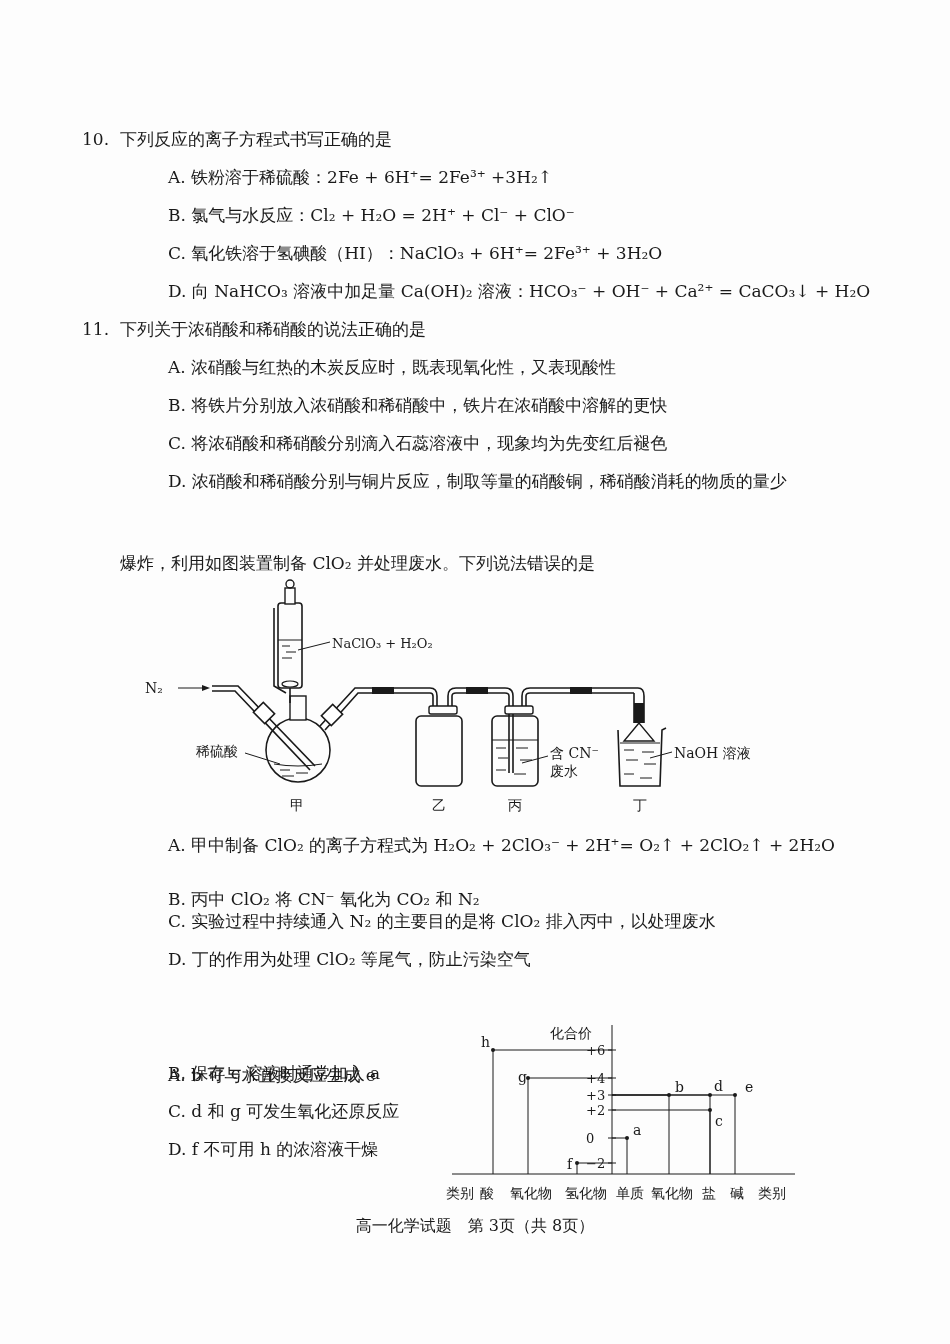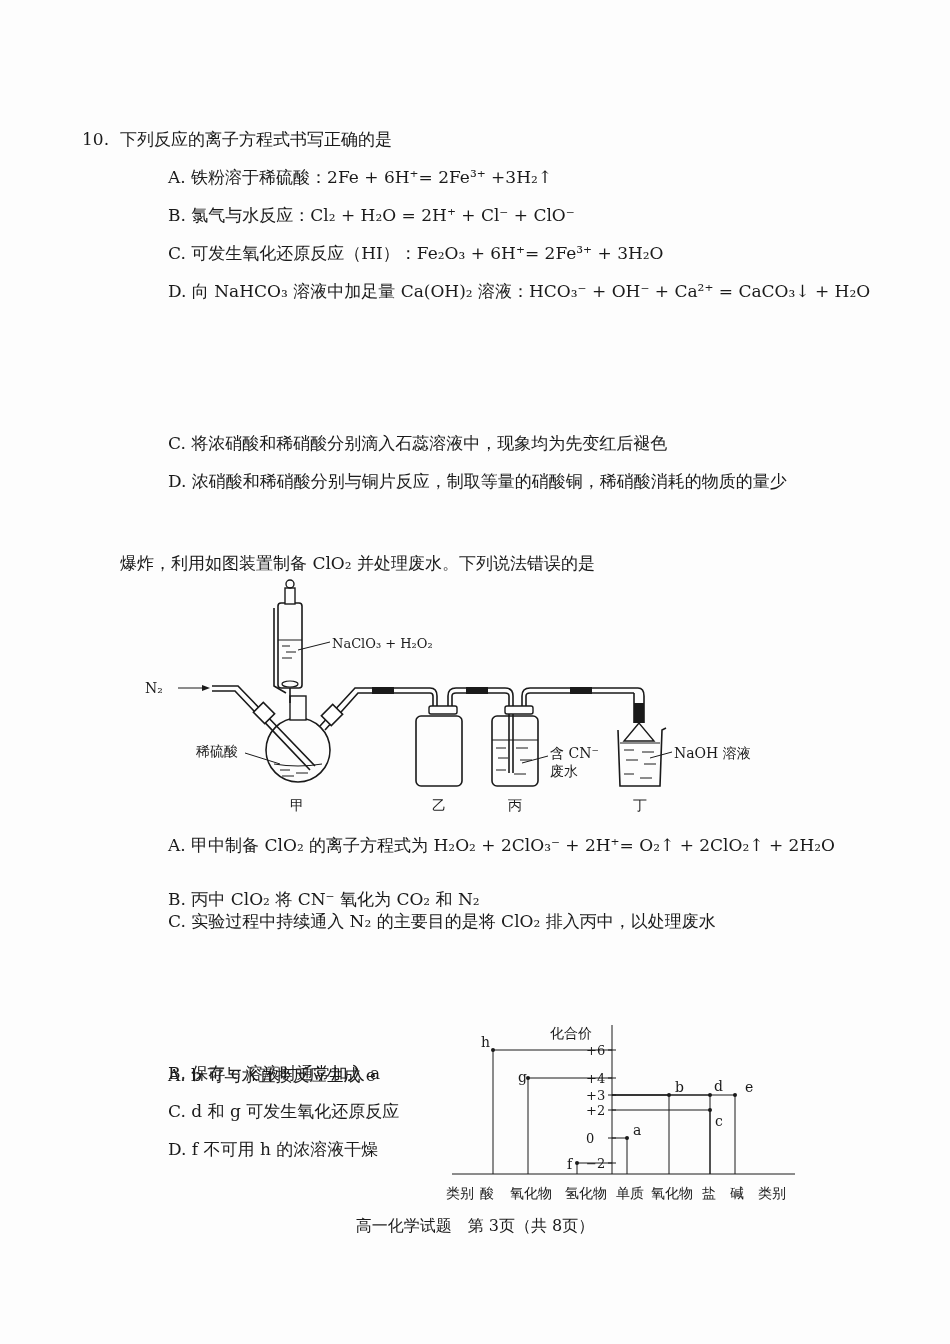--- a/index.html
+++ b/index.html
@@ -18,23 +18,28 @@
 </head>
 <body>
 
 <div class="page">
 
   <div class="line q" style="top:128px">
     <span class="qnum">10.</span><span>下列反应的离子方程式书写正确的是</span>
   </div>
   <div class="line opt" style="top:166px"><span>A.</span> <span>铁粉溶于稀硫酸：2Fe + 6H⁺= 2Fe³⁺ +3H₂↑</span></div>
   <div class="line opt" style="top:204px"><span>B.</span> <span>氯气与水反应：Cl₂ + H₂O = 2H⁺ + Cl⁻ + ClO⁻</span></div>
-  <div class="line opt" style="top:242px"><span>C.</span> <span>可发生氧化还原反应（HI）：Fe₂O₃ + 6H⁺= 2Fe³⁺ + 3H₂O</span></div>
+  <div class="line opt" style="top:242px"><span>C.</span> <span>氧化铁溶于氢碘酸（HI）：NaClO₃ + 6H⁺= 2Fe³⁺ + 3H₂O</span></div>
   <div class="line opt" style="top:280px"><span>D.</span> <span>向 NaHCO₃ 溶液中加足量 Ca(OH)₂ 溶液：HCO₃⁻ + OH⁻ + Ca²⁺ = CaCO₃↓ + H₂O</span></div>
 
+  <div class="line q" style="top:318px">
+    <span class="qnum">11.</span><span>下列关于浓硝酸和稀硝酸的说法正确的是</span>
+  </div>
+  <div class="line opt" style="top:356px"><span>A.</span> <span>浓硝酸与红热的木炭反应时，既表现氧化性，又表现酸性</span></div>
+  <div class="line opt" style="top:394px"><span>B.</span> <span>将铁片分别放入浓硝酸和稀硝酸中，铁片在浓硝酸中溶解的更快</span></div>
   <div class="line opt" style="top:470px"><span>D.</span> <span>浓硝酸和稀硝酸分别与铜片反应，制取等量的硝酸铜，稀硝酸消耗的物质的量少</span></div>
   <div class="line opt" style="top:432px"><span>C.</span> <span>将浓硝酸和稀硝酸分别滴入石蕊溶液中，现象均为先变红后褪色</span></div>
 
   <div class="line" style="left:120px; top:552px">爆炸，利用如图装置制备 ClO₂ 并处理废水。下列说法错误的是</div>
 
   <svg style="position:absolute; left:130px; top:578px" width="650" height="240" viewBox="0 0 650 240">
 
     <text x="15" y="115" font-size="14">N₂</text>
     <line class="thin" x1="48" y1="110" x2="72" y2="110"></line>
     <polygon points="72,107 80,110 72,113" fill="#1a1a1a"></polygon>
@@ -100,20 +105,21 @@
     <line class="thin" x1="490" y1="165" x2="530" y2="165"></line>
     <path class="thin" d="M494 172 L504 172 M512 174 L524 174 M496 182 L508 182 M514 186 L526 186 M494 196 L504 196 M510 200 L522 200"></path>
     <line class="thin" x1="520" y1="180" x2="542" y2="174"></line>
     <text x="544" y="180" font-size="14">NaOH 溶液</text>
     <text x="503" y="232" font-size="14">丁</text>
   </svg>
 
   <div class="line opt" style="top:834px"><span>A.</span> <span>甲中制备 ClO₂ 的离子方程式为 H₂O₂ + 2ClO₃⁻ + 2H⁺= O₂↑ + 2ClO₂↑ + 2H₂O</span></div>
   <div class="line opt" style="top:888px"><span>B.</span> <span>丙中 ClO₂ 将 CN⁻ 氧化为 CO₂ 和 N₂</span></div>
   <div class="line opt" style="top:910px"><span>C.</span> <span>实验过程中持续通入 N₂ 的主要目的是将 ClO₂ 排入丙中，以处理废水</span></div>
+  <div class="line opt" style="top:948px"><span>D.</span> <span>丁的作用为处理 ClO₂ 等尾气，防止污染空气</span></div>
 
   <div class="line opt" style="top:1064px"><span>A.</span> <span>b 可与水直接反应生成 e</span></div>
   <div class="line opt" style="top:1062px"><span>B.</span> <span>保存 c 溶液时通常加入 a</span></div>
   <div class="line opt" style="top:1100px"><span>C.</span> <span>d 和 g 可发生氧化还原反应</span></div>
   <div class="line opt" style="top:1138px"><span>D.</span> <span>f 不可用 h 的浓溶液干燥</span></div>
 
   <svg id="valence-chart" style="position:absolute; left:440px; top:1020px" width="370" height="190" viewBox="0 0 370 190">
     <g id="chart-static">
       <line class="thin" x1="12" y1="154" x2="355" y2="154"></line>
       <line class="thin" x1="172" y1="5" x2="172" y2="154"></line>

